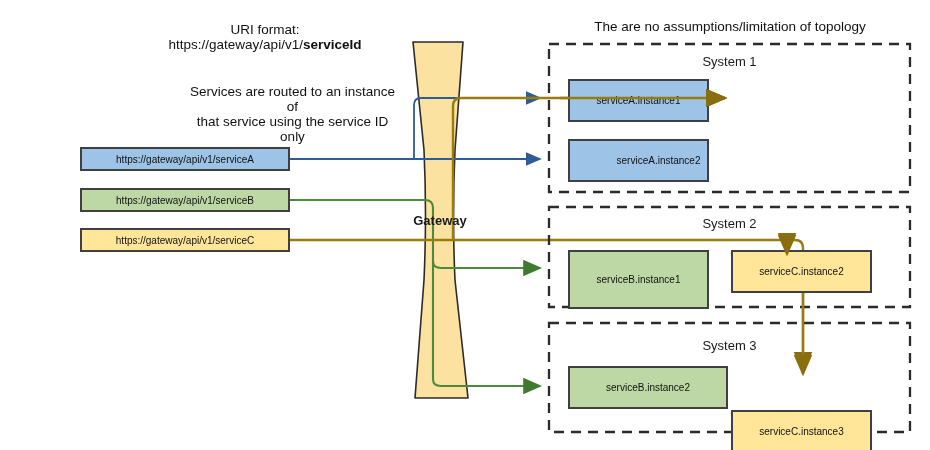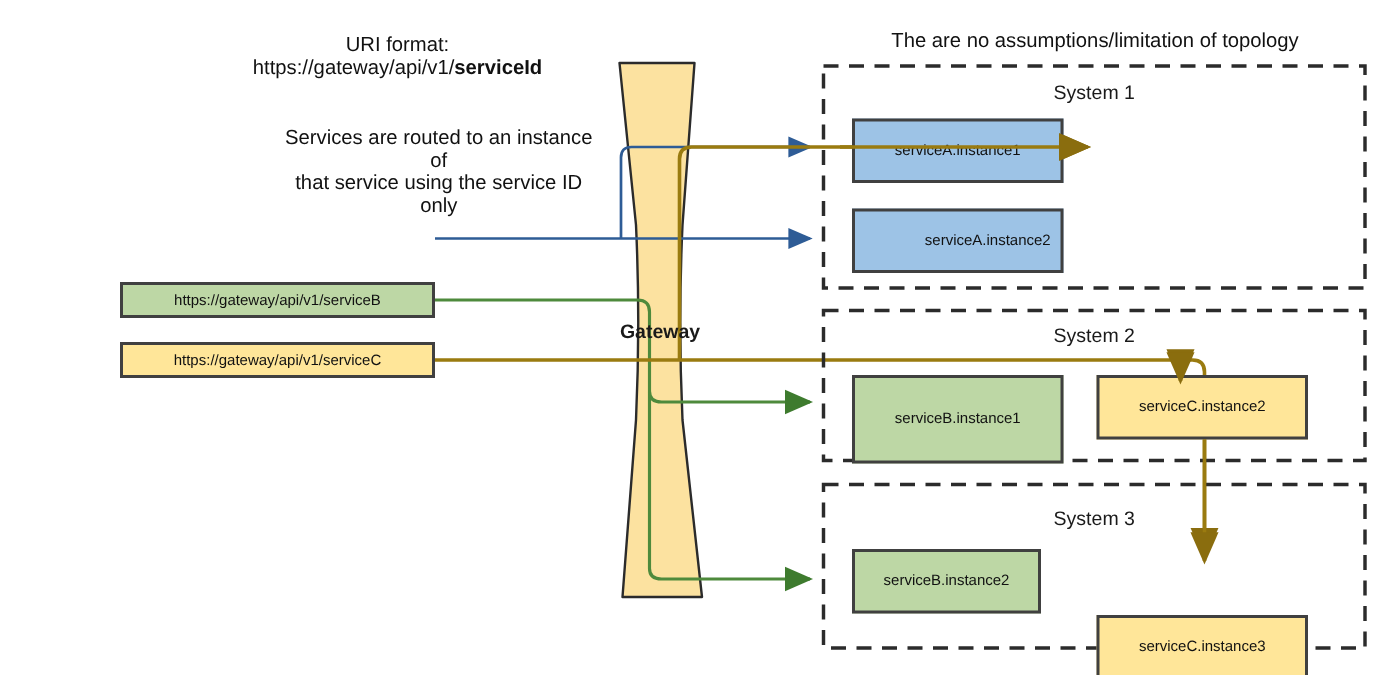--- a/index.html
+++ b/index.html
@@ -59,33 +59,34 @@
 
   <div class="note" style="left:185px;top:84px;width:215px;text-align:center;">
     <div>Services are routed to an instance of</div>
     <div>that service using the service ID only</div>
   </div>
 
   <div class="note" style="left:560px;top:19px;width:340px;">The are no assumptions/limitation of topology</div>
 
   <div class="txt" style="left:409px;top:213px;width:62px;text-align:center;font-size:13px;font-weight:bold;">Gateway</div>
 
+  <div class="label-box" style="left:80px;top:147px;width:210px;height:24px;background:#9DC3E6;">https://gateway/api/v1/serviceA</div>
   <div class="label-box" style="left:80px;top:188px;width:210px;height:24px;background:#BDD7A5;">https://gateway/api/v1/serviceB</div>
   <div class="label-box" style="left:80px;top:228px;width:210px;height:24px;background:#FFE699;">https://gateway/api/v1/serviceC</div>
 
   <div class="sys-title" style="left:549px;top:54px;width:361px;">System 1</div>
   <div class="label-box" style="left:568px;top:79px;width:141px;height:43px;background:#9DC3E6;">serviceA.instance1</div>
   <div class="label-box" style="left:568px;top:139px;width:141px;height:43px;background:#9DC3E6;padding-left:40px;">serviceA.instance2</div>
 
   <div class="sys-title" style="left:549px;top:216px;width:361px;">System 2</div>
   <div class="label-box" style="left:568px;top:250px;width:141px;height:59px;background:#BDD7A5;">serviceB.instance1</div>
   <div class="label-box" style="left:731px;top:250px;width:141px;height:43px;background:#FFE699;">serviceC.instance2</div>
 
   <div class="sys-title" style="left:549px;top:338px;width:361px;">System 3</div>
-  <div class="label-box" style="left:568px;top:366px;width:126px;height:43px;background:#BDD7A5;">serviceB.instance2</div>
+  <div class="label-box" style="left:568px;top:366px;width:160px;height:43px;background:#BDD7A5;">serviceB.instance2</div>
   <div class="label-box" style="left:731px;top:366px;width:141px;height:43px;background:#FFE699;margin-top:44px;">serviceC.instance3</div>
 
   <svg class="layer" viewBox="0 0 930 450" style="pointer-events:none;">
     <defs>
       <marker id="ah-brown2" markerWidth="9" markerHeight="9" refX="8" refY="4.5" orient="auto">
         <path d="M0,0.6 L9,4.5 L0,8.4 Z" fill="#8A6D0E"></path>
       </marker>
       <marker id="ah-brown-down" markerWidth="9" markerHeight="9" refX="8" refY="4.5" orient="auto">
         <path d="M0,0.6 L9,4.5 L0,8.4 Z" fill="#8A6D0E"></path>
       </marker>

